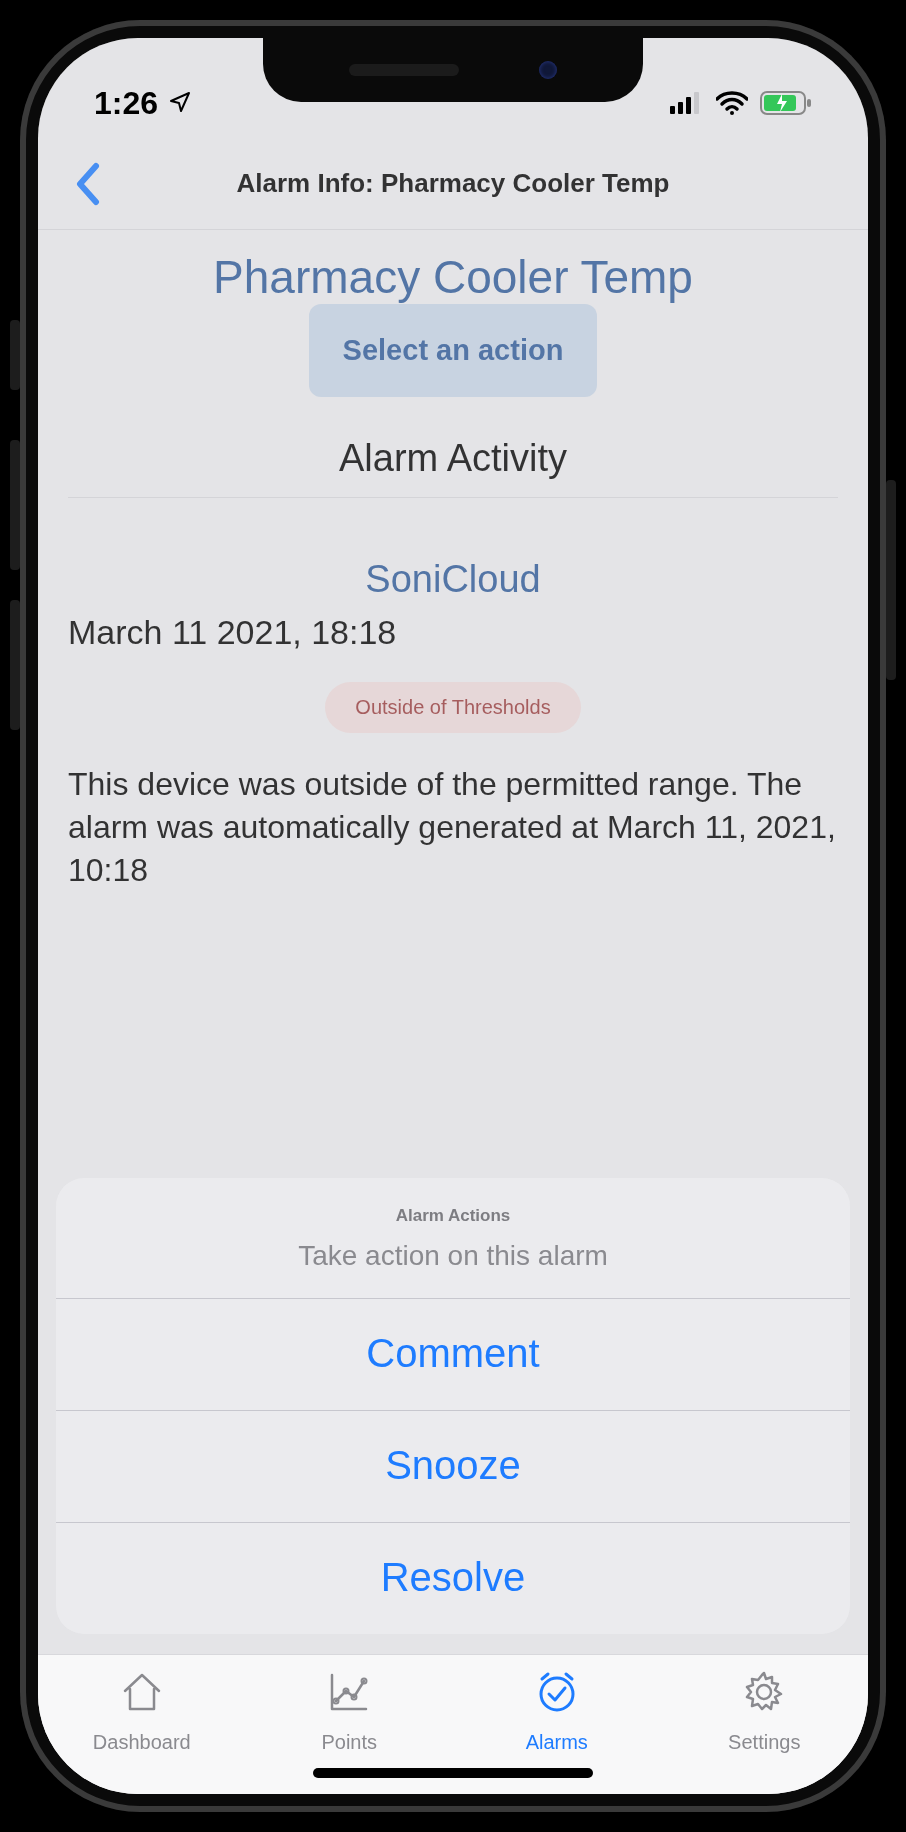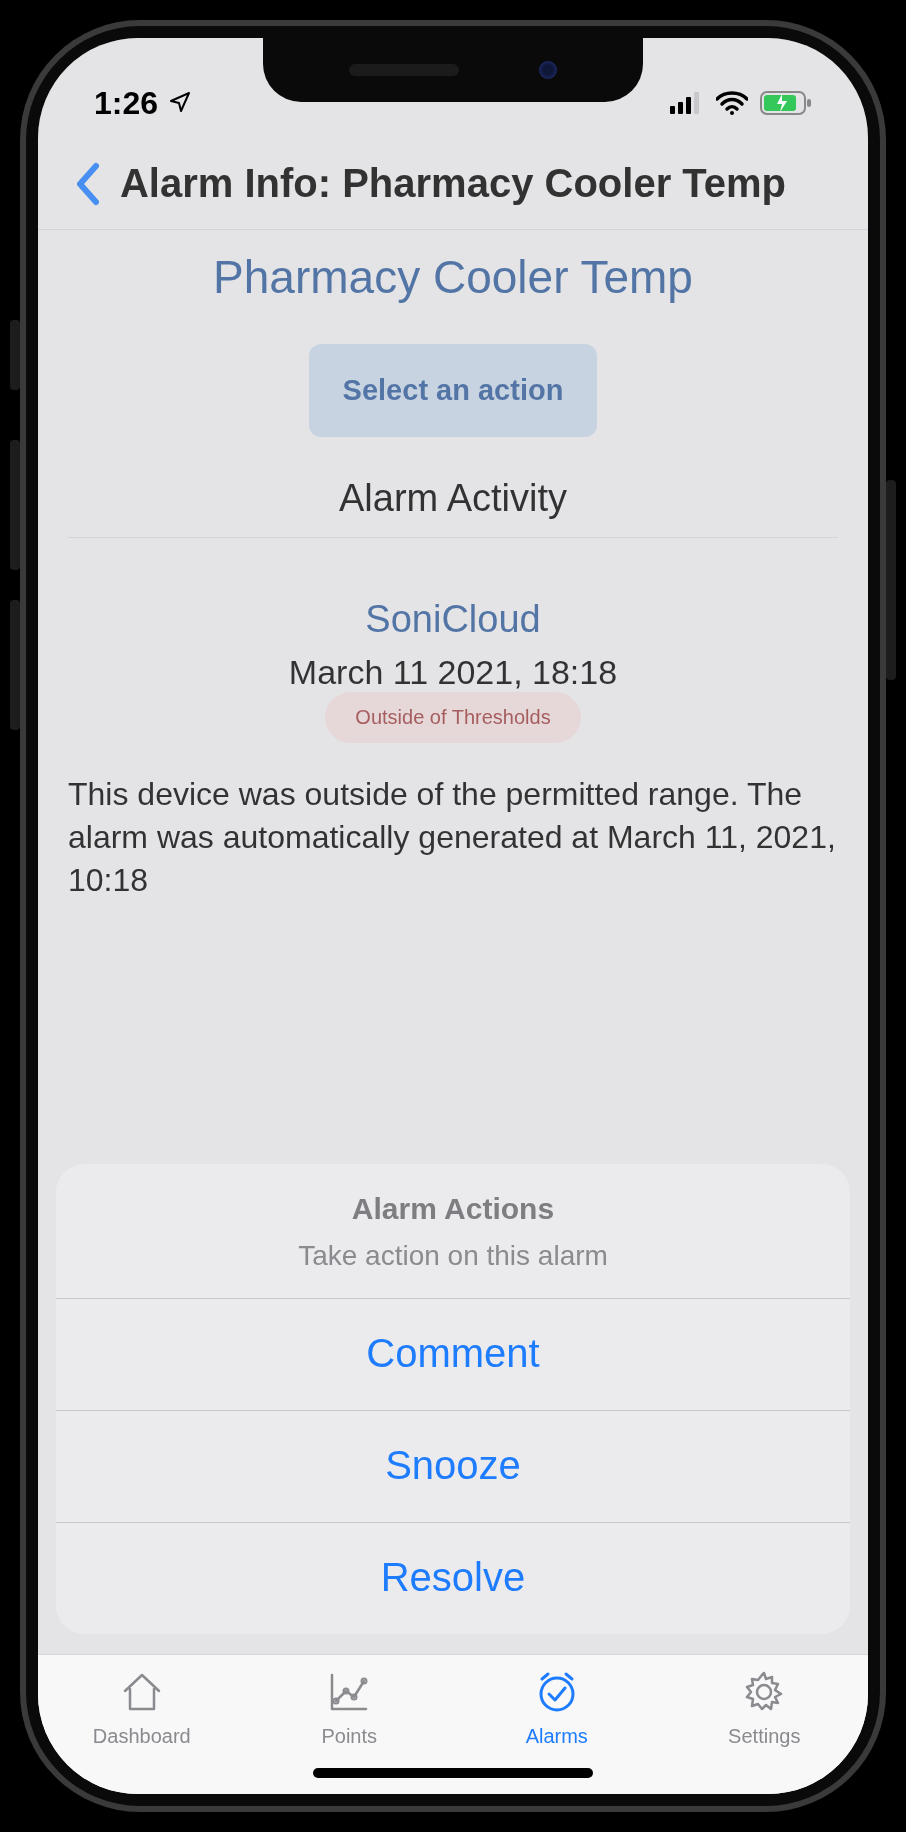--- a/index.html
+++ b/index.html
@@ -56,49 +56,48 @@
   
   .nav-header {
     position: absolute; top: 100px; left: 0; right: 0;
     height: 92px;
     display: flex; align-items: center;
     padding: 0 20px;
     border-bottom: 1px solid #d8d8dc;
   }
   .back-chevron { width:60px; display:flex; justify-content:center; }
   .nav-title {
-    flex:1; text-align:center; font-size:40px; font-weight:600; color:#000;
+    flex:1; text-align:center; font-size:26px; font-weight:600; color:#000;
     margin-left:-60px; 
   }
 
   
   .content {
     position:absolute; top:192px; left:0; right:0; bottom:140px;
     overflow:hidden;
     padding: 20px 30px 0 30px;
   }
   .sensor-title {
     text-align:center; font-size:46px; font-weight:400; color:#2c5a9a;
-    margin-bottom: 40px;
   }
   .select-action {
     display:block; margin:0 auto 40px auto;
     background:#c9d7e8; color:#2c5a9a;
     font-size:29px; font-weight:600;
     padding: 30px 34px; border:none; border-radius:12px;
     min-width: 280px;
   }
   .section-heading {
     text-align:center; font-size:38px; color:#000; font-weight:400;
     padding-bottom: 17px;
     border-bottom: 1px solid #d8d8dc;
     margin-bottom: 60px;
   }
   .event-source { text-align:center; color:#2c5a9a; font-size:38px; margin-bottom:12px;}
-  .event-date   { text-align:center; color:#000; font-size:34px; }
+  .event-date   { text-align:left; color:#000; font-size:34px; margin-bottom:30px;}
   .badge {
     display:block; width:fit-content; margin:0 auto 30px auto;
     background:#f0dcdc; color:#9b3a3a;
     font-size:20px; padding:14px 30px; border-radius:30px;
   }
   .event-body { font-size:32px; color:#000; line-height:1.35;}
 
   
   .dim {
     position:absolute; top:0; left:0; right:0; bottom:140px;
@@ -112,21 +111,21 @@
     position:absolute; left:18px; right:18px; bottom:160px;
     z-index:30;
     display:flex; flex-direction:column; gap:18px;
   }
   .sheet-group {
     background: rgba(235,235,238,0.95);
     border-radius: 28px; overflow:hidden;
     backdrop-filter: blur(6px);
   }
   .sheet-header { text-align:center; padding: 28px 20px 26px 20px; }
-  .sheet-title { color:#7d7d82; font-size:30px; font-weight:600; margin-bottom:14px;}
+  .sheet-title { color:#7d7d82; font-size:17px; font-weight:600; margin-bottom:14px;}
   .sheet-sub   { color:#8a8a8f; font-size:28px;}
   .sheet-btn {
     display:block; width:100%; text-align:center;
     font-size:40px; color:#1e7cff; background:transparent;
     border:none; border-top:1px solid rgba(120,120,128,0.3);
     padding: 32px 0 34px 0;
     font-weight:400;
   }
   .cancel-btn {
     background:#fff; border-radius:28px; text-align:center;
@@ -135,21 +134,21 @@
   }
 
   
   .tab-bar {
     position:absolute; bottom:0; left:0; right:0; height:140px;
     background:#f8f8f9; border-top:1px solid #d8d8dc;
     display:flex; z-index:35;
   }
   .tab {
     flex:1; display:flex; flex-direction:column; align-items:center; justify-content:flex-start;
-    padding-top:14px; gap:6px;
+    padding-top:14px; gap:12px;
   }
   .tab-label { font-size:20px; color:#8a8a8f;}
   .tab.active .tab-label { color:#1e7cff;}
   .tab svg { width:46px; height:46px; }
   .tab .stroke { stroke:#8a8a8f; }
   .tab.active .stroke { stroke:#1e7cff; }
 
   
   .home-indicator {
     position:absolute; bottom:16px; left:50%; transform:translateX(-50%);

